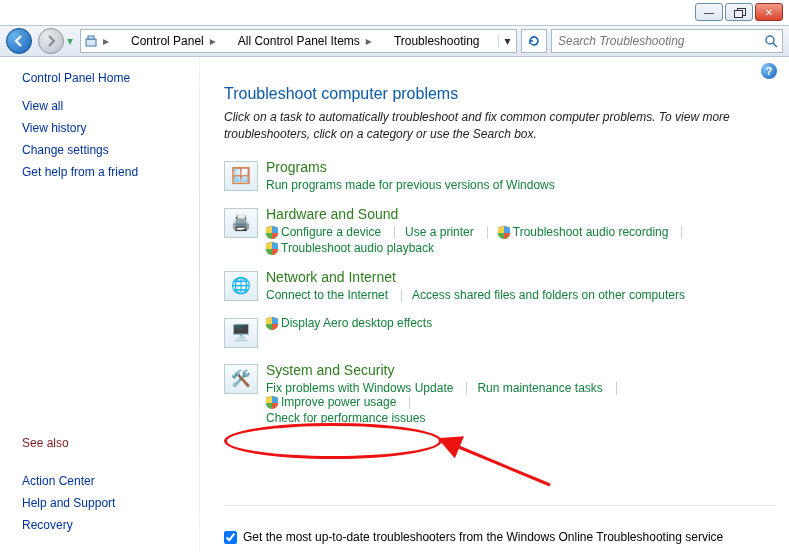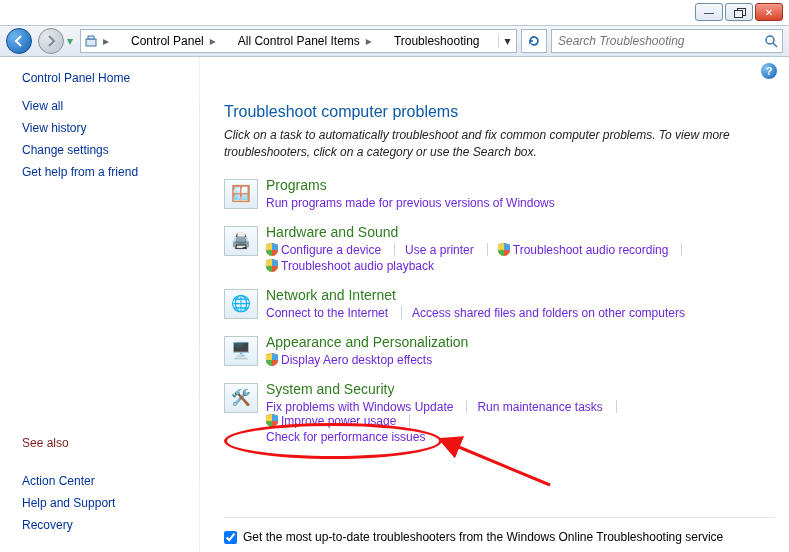--- a/index.html
+++ b/index.html
@@ -79,34 +79,34 @@
   
   .bodyarea{position:absolute;top:57px;left:0;right:0;bottom:0;display:flex;}
   .sidebar{width:200px;background:#fff;padding:14px 10px 10px 22px;position:relative;}
   .sidebar .homelabel{color:#003399;font-size:12px;margin-bottom:14px;}
   .sidelink{color:#003399;font-size:12px;margin:8px 0;cursor:pointer;}
   .seealso-block{position:absolute;bottom:12px;left:22px;right:10px;}
   .seealso-head{color:#7f1d1d;font-size:12px;margin-bottom:24px;border-top:1px solid transparent;}
   .divider{position:absolute;top:0;bottom:0;right:0;width:1px;background:linear-gradient(#eef3f7,#d5dee6 40%,#eef3f7);}
   .main{flex:1;padding:10px 18px 0 24px;position:relative;overflow:hidden;}
   .helpicon{position:absolute;top:6px;right:12px;width:16px;height:16px;border-radius:50%;background:radial-gradient(circle at 30% 30%,#7fc2f7,#1560b5);color:#fff;font-size:11px;font-weight:bold;display:flex;align-items:center;justify-content:center;}
-  .pagetitle{color:#0b5aa8;font-size:16px;margin:36px 0 6px 0;}
+  .pagetitle{color:#0b5aa8;font-size:16px;margin:18px 0 6px 0;}
   .pagedesc{color:#222;font-size:12px;line-height:1.4;margin-bottom:16px;max-width:520px;font-style:italic;}
   .cat{display:flex;margin:10px 0 14px 0;}
   .cat-icon{width:34px;height:30px;margin-right:8px;margin-top:2px;border:1px solid #bcc;background:linear-gradient(#f6fbfe,#e1edf5);display:flex;align-items:center;justify-content:center;font-size:16px;}
   .cat-body{flex:1;}
   .cat-title{color:#2e7d1e;font-size:14px;margin-bottom:3px;}
   .tasks{display:flex;flex-wrap:wrap;align-items:center;gap:0;}
-  .task{color:#6d28d9;font-size:12px;padding-right:10px;white-space:nowrap;display:inline-flex;align-items:flex-start;gap:3px;cursor:pointer;}
+  .task{color:#15803d;font-size:12px;padding-right:10px;white-space:nowrap;display:inline-flex;align-items:flex-end;gap:3px;cursor:pointer;}
   .task::after{content:"";display:inline-block;width:1px;height:13px;background:#c7d2dc;margin-left:10px;}
   .task.last::after{display:none;}
   .tasks .break{flex-basis:100%;height:2px;}
   .shield{display:inline-block;width:12px;height:13px;}
   .shield svg{display:block;}
-  .footer{position:absolute;bottom:8px;left:24px;right:14px;border-top:1px solid #e1e7ec;padding-top:12px;display:flex;align-items:center;gap:6px;font-size:12px;}
+  .footer{position:absolute;bottom:8px;left:24px;right:14px;border-top:1px solid #e1e7ec;padding-top:24px;display:flex;align-items:center;gap:6px;font-size:12px;}
   .footer input{margin:0;}
   
   .annot{position:absolute;pointer-events:none;}
   .ellipse{border:3px solid #e11;border-radius:50%;}
 </style>
 </head>
 <body>
 
 <div class="winbtns">
   <div class="winbtn">―</div>
@@ -255,21 +255,20 @@
               </span>
               <span class="task last">
                 <span>Access shared files and folders on other computers</span>
               </span>
             </div>
           </div>
         </div>
         <div class="cat">
           <div class="cat-icon">🖥️</div>
           <div class="cat-body">
-            <div class="cat-title">Appearance and Personalization</div>
             <div class="tasks">
               <span class="task last">
                 <span class="shield">
                   <svg viewBox="0 0 12 13">
                     <path d="M6 0 L12 2 V7 C12 10 9 12.5 6 13 C3 12.5 0 10 0 7 V2 Z" fill="#fff" stroke="#7a5a00" stroke-width="0.6"></path>
                     <path d="M6 0 L12 2 V7 H6 Z" fill="#4aa3e6"></path>
                     <path d="M6 0 L0 2 V7 H6 Z" fill="#f6d24b"></path>
                     <path d="M6 13 C9 12.5 12 10 12 7 H6 Z" fill="#e65a3a"></path>
                     <path d="M6 13 C3 12.5 0 10 0 7 H6 Z" fill="#54b24a"></path>
                   </svg>

